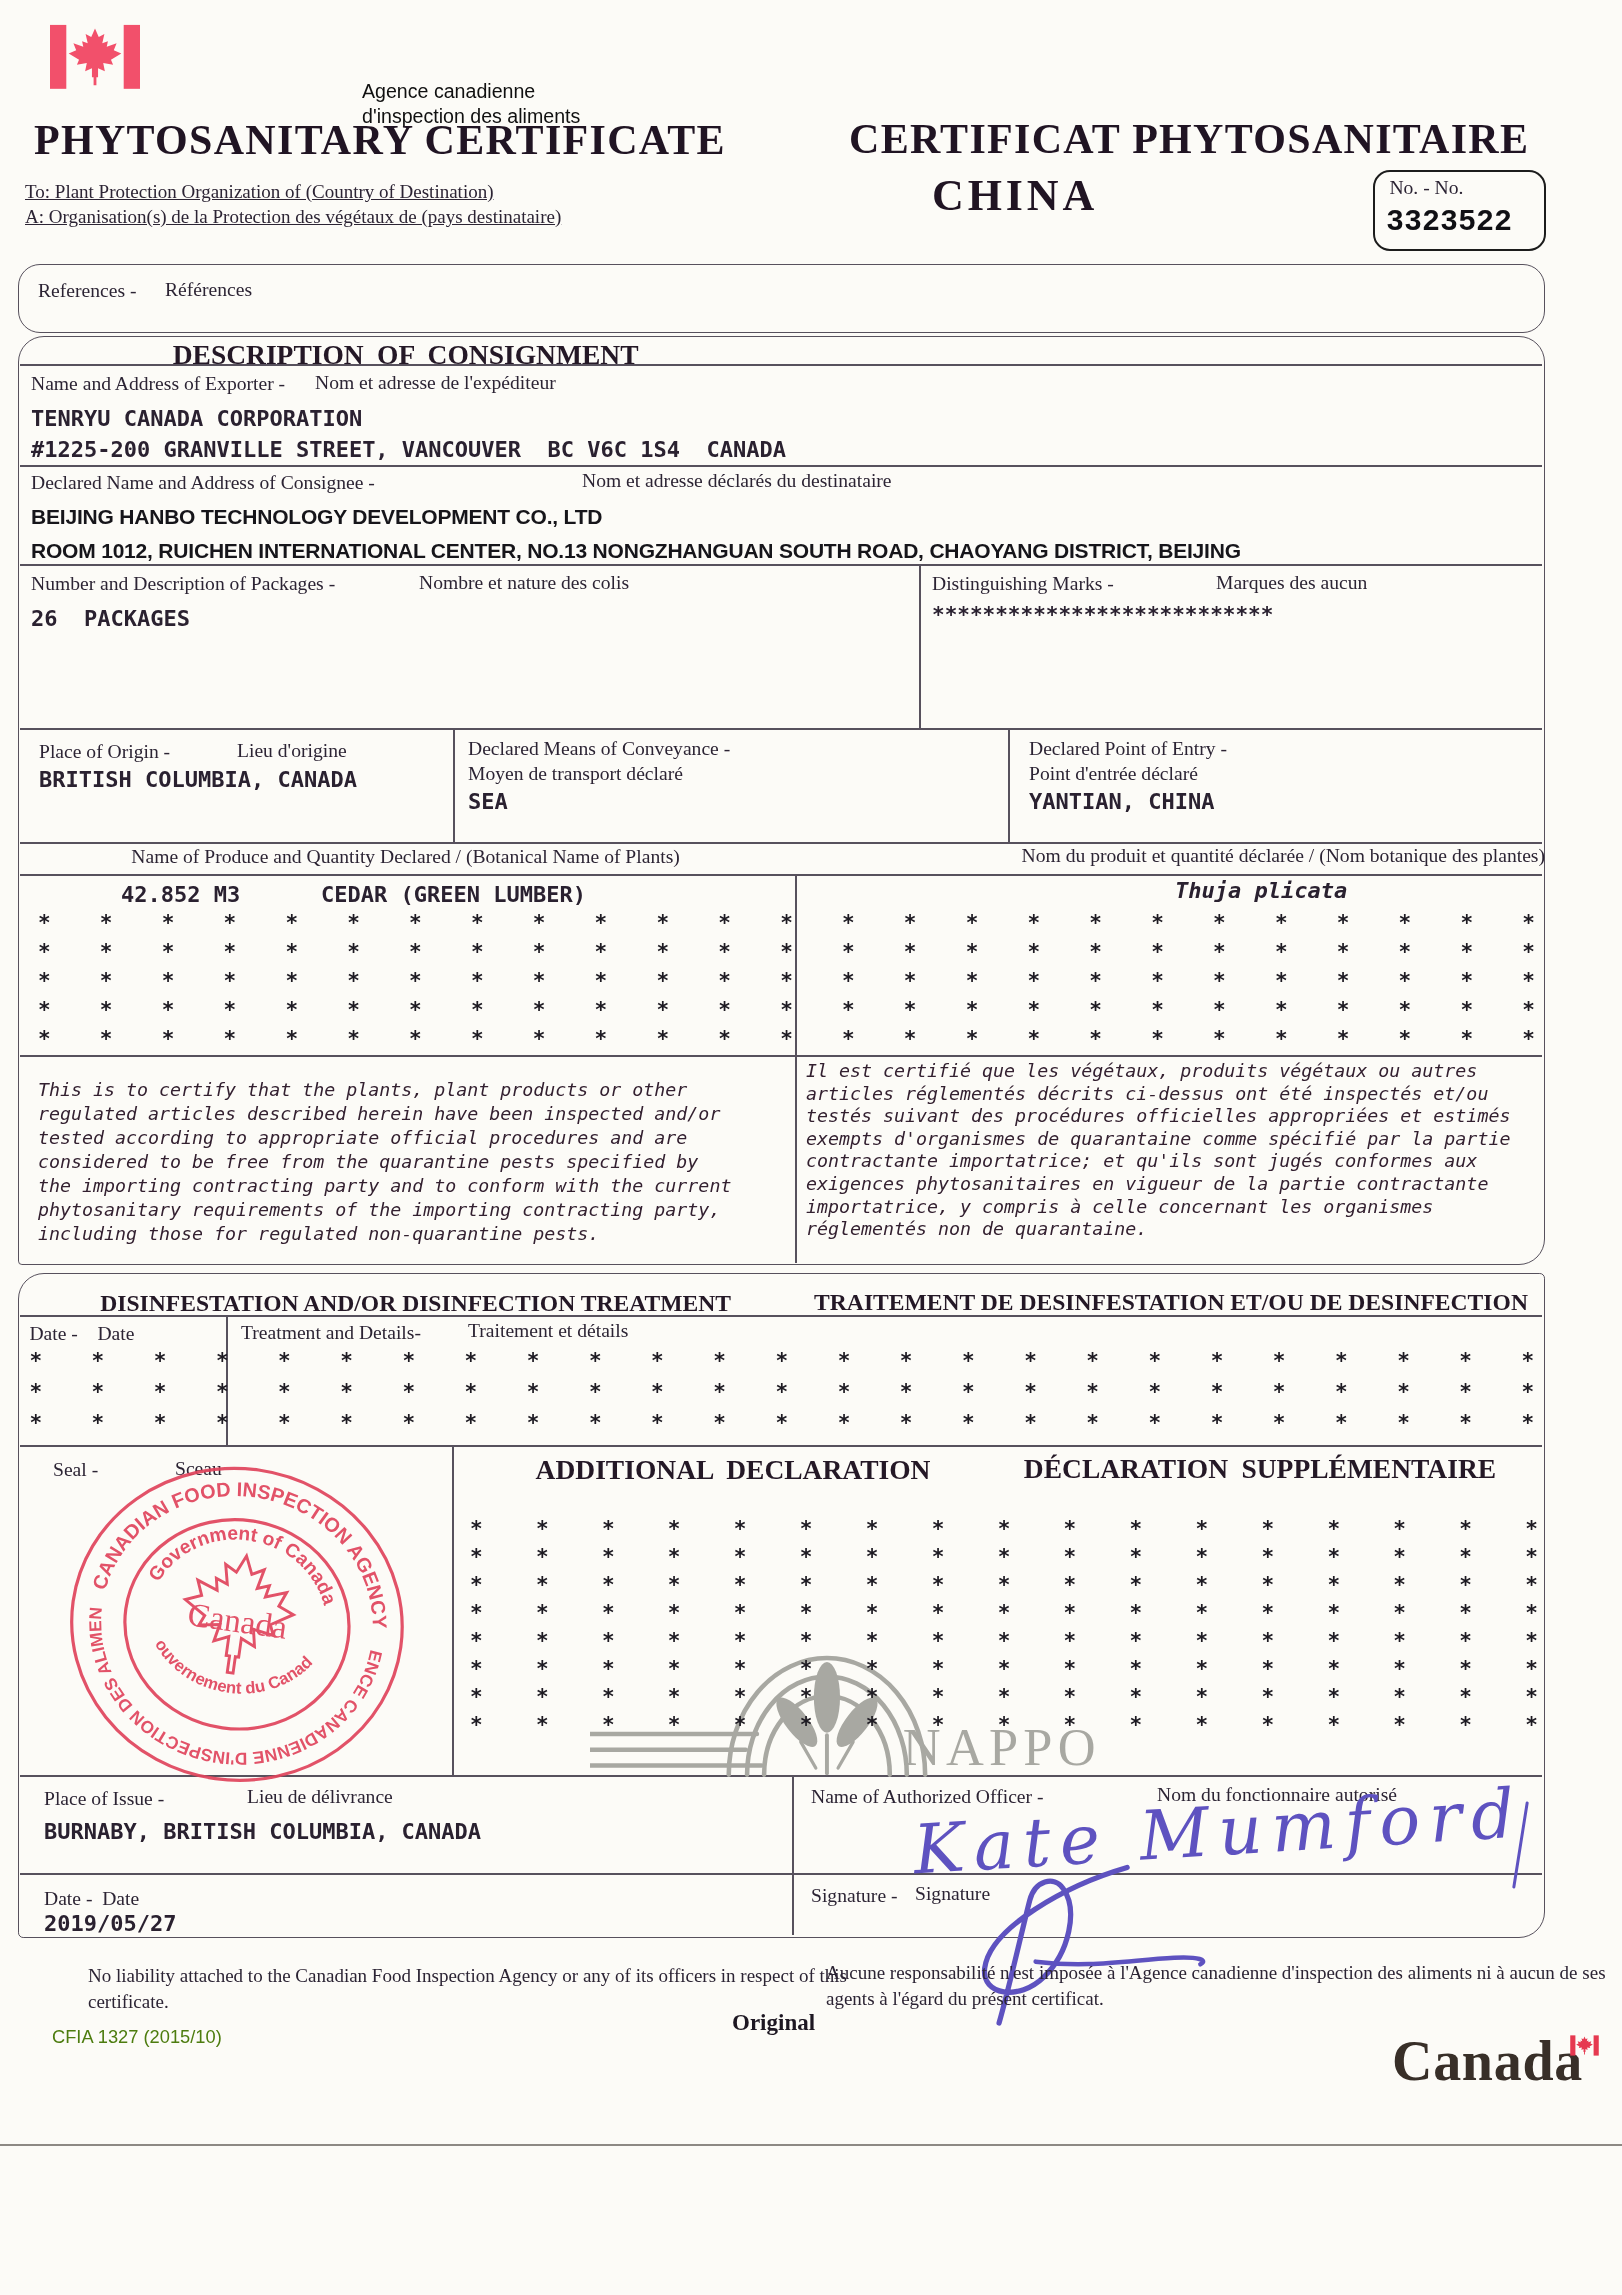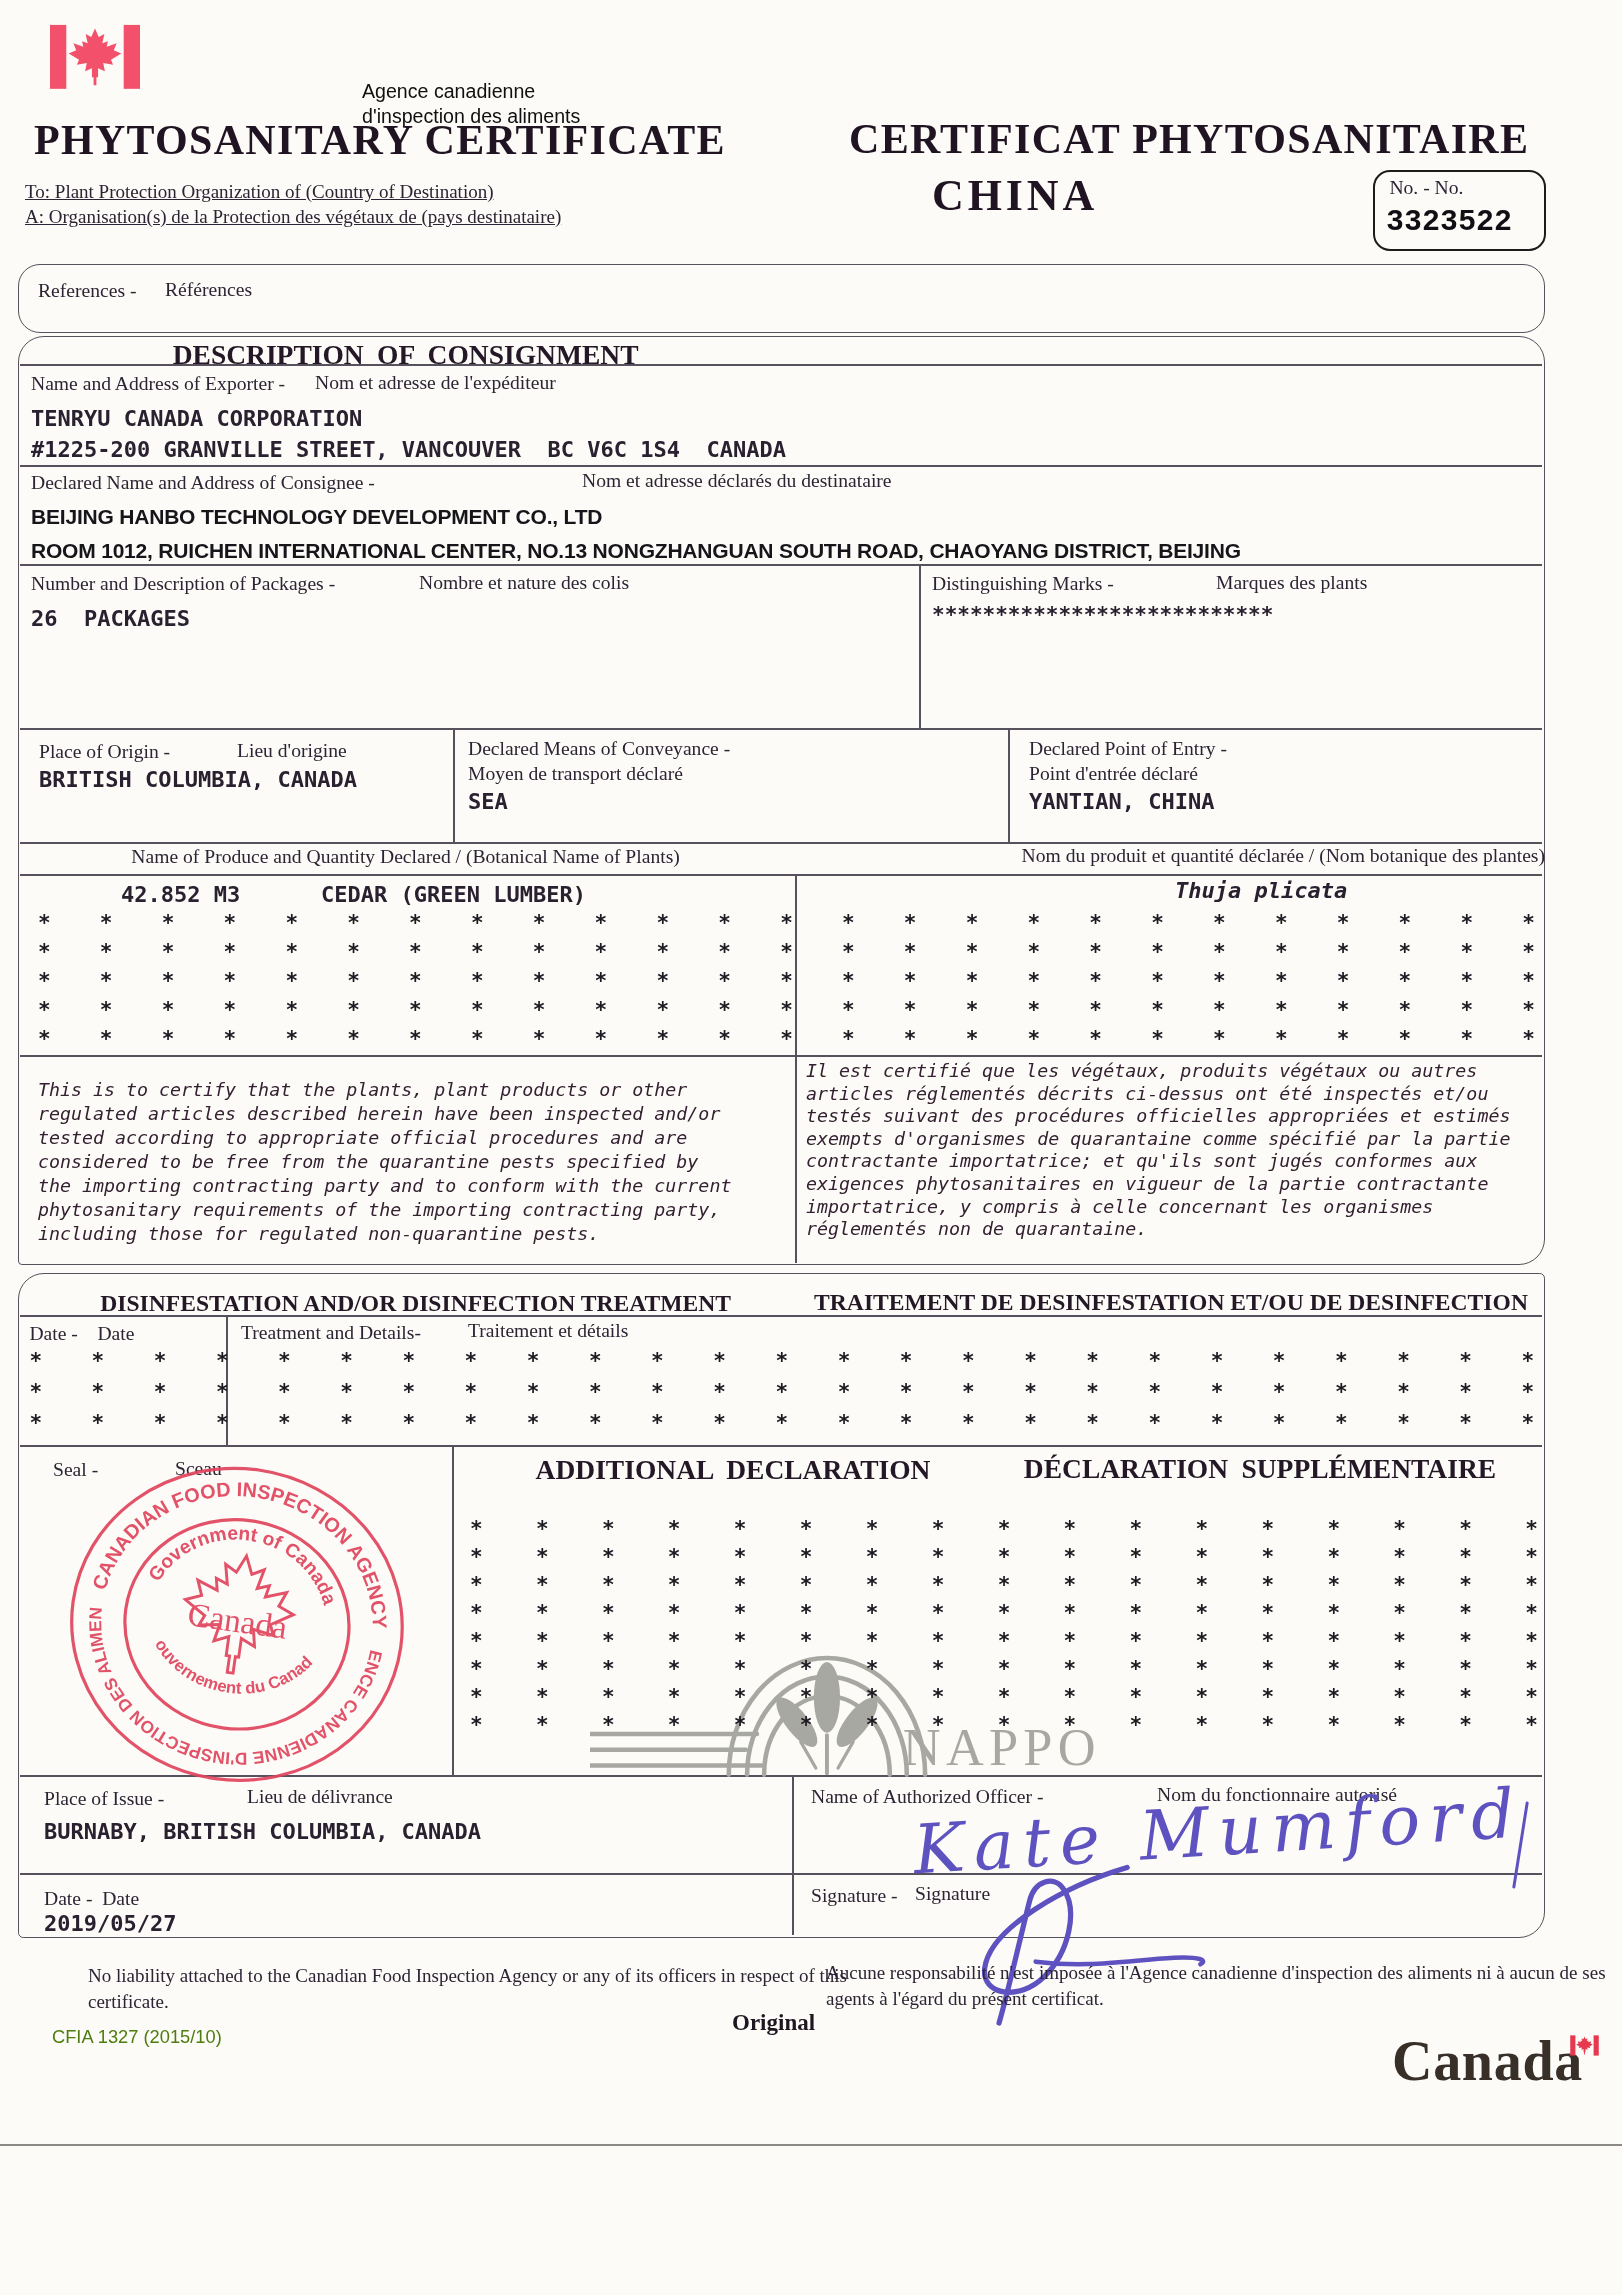--- a/index.html
+++ b/index.html
@@ -92,21 +92,21 @@
   <div class="abs lbl" style="left:31px;top:472px">Declared Name and Address of Consignee -</div>
   <div class="abs lbl" style="left:582px;top:470px">Nom et adresse déclarés du destinataire</div>
   <div class="abs sans-b" style="left:31px;top:505px">BEIJING HANBO TECHNOLOGY DEVELOPMENT CO., LTD</div>
   <div class="abs sans-b" style="left:31px;top:539px">ROOM 1012, RUICHEN INTERNATIONAL CENTER, NO.13 NONGZHANGUAN SOUTH ROAD, CHAOYANG DISTRICT, BEIJING</div>
 
   <div class="abs lbl" style="left:31px;top:573px">Number and Description of Packages -</div>
   <div class="abs lbl" style="left:419px;top:572px">Nombre et nature des colis</div>
   <div class="abs mono" style="left:31px;top:606px">26  PACKAGES</div>
 
   <div class="abs lbl" style="left:932px;top:573px">Distinguishing Marks -</div>
-  <div class="abs lbl" style="left:1216px;top:572px">Marques des plants</div>
+  <div class="abs lbl" style="left:1216px;top:572px">Marques des aucun</div>
   <div class="abs mono" style="left:932px;top:603px;font-size:21px">***************************</div>
 
   <div class="abs lbl" style="left:39px;top:741px">Place of Origin -</div>
   <div class="abs lbl" style="left:237px;top:740px">Lieu d'origine</div>
   <div class="abs mono" style="left:39px;top:767px">BRITISH COLUMBIA, CANADA</div>
 
   <div class="abs lbl" style="left:468px;top:738px">Declared Means of Conveyance -</div>
   <div class="abs lbl" style="left:468px;top:763px">Moyen de transport déclaré</div>
   <div class="abs mono" style="left:468px;top:789px">SEA</div>
 

